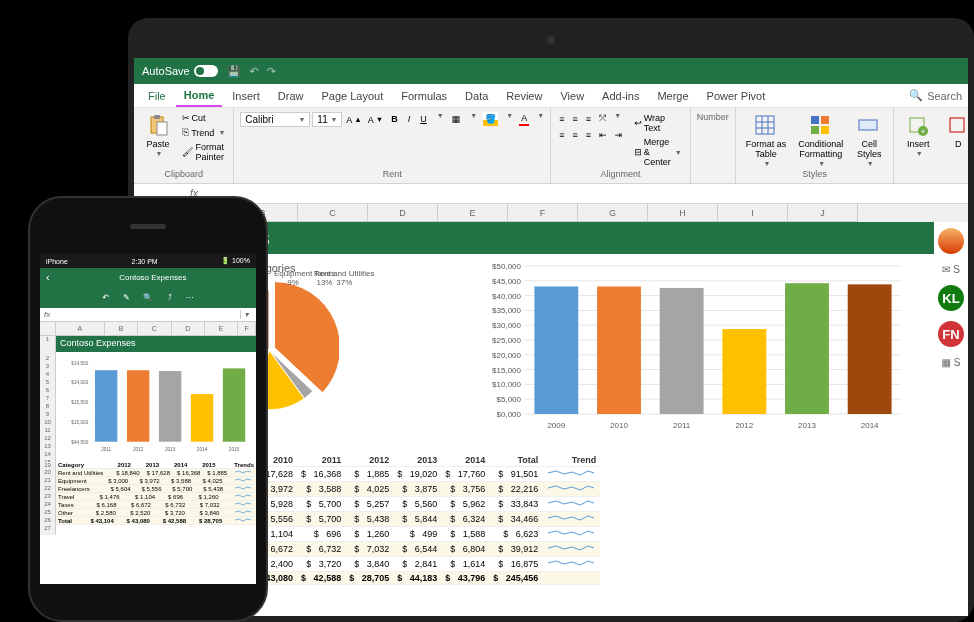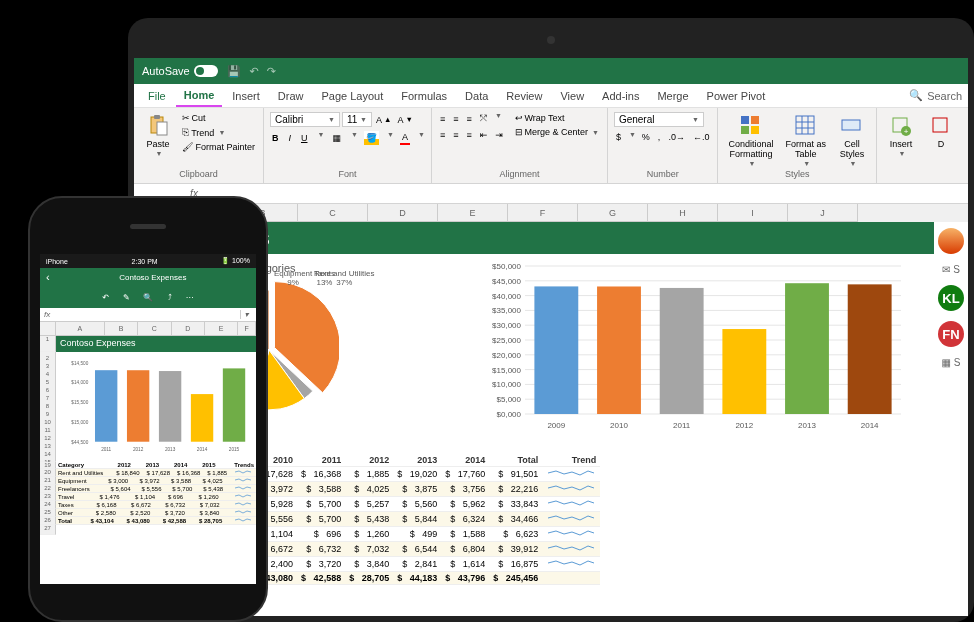--- a/index.html
+++ b/index.html
@@ -133,21 +133,21 @@
             <div class="mini">
                 <span>🖌</span>
                 <span>Format Painter</span>
               </div>
           </div>
         </div>
         <div class="group-label">Clipboard</div>
       </div>
 
       <div class="group">
-        <div class="group-body" style="flex-direction:column;gap:4px">
+        <div class="group-body" style="flex-direction:row;gap:4px">
           <div style="display:flex;gap:2px">
             <div class="combo" style="width:70px">
                 <span>Calibri</span>
                 <span class="arrow">▼</span>
               </div>
             <div class="combo" style="width:30px">
                 <span>11</span>
                 <span class="arrow">▼</span>
               </div>
             <span class="mini">A<sup>▲</sup></span>
@@ -159,21 +159,21 @@
             <span class="mini" style="text-decoration:underline">U</span>
               <span class="arrow">▼</span>
             <span class="mini">▦</span>
               <span class="arrow">▼</span>
             <span class="mini" style="background:linear-gradient(#fff 60%,#ffc000 60%)">🪣</span>
               <span class="arrow">▼</span>
             <span class="mini" style="border-bottom:2px solid red">A</span>
               <span class="arrow">▼</span>
           </div>
         </div>
-        <div class="group-label">Font</div>
+        <div class="group-label">Rent</div>
       </div>
 
       <div class="group">
         <div class="group-body">
           <div style="display:flex;flex-direction:column;gap:4px">
             <div style="display:flex;gap:4px">
               <span class="mini">≡</span>
               <span class="mini">≡</span>
               <span class="mini">≡</span>
               <span class="mini">⤲</span>
@@ -196,60 +196,46 @@
                 <span>⊟</span>
                 <span>Merge &amp; Center</span>
                 <span class="arrow">▼</span>
               </div>
           </div>
         </div>
         <div class="group-label">Alignment</div>
       </div>
 
       <div class="group">
-        <div class="group-body" style="flex-direction:column;gap:4px">
-          <div class="combo" style="width:90px">
-              <span>General</span>
-              <span class="arrow">▼</span>
-            </div>
-          <div style="display:flex;gap:4px">
-            <span class="mini">$</span>
-              <span class="arrow">▼</span>
-            <span class="mini">%</span>
-            <span class="mini">,</span>
-            <span class="mini">.0→</span>
-            <span class="mini">←.0</span>
-          </div>
-        </div>
         <div class="group-label">Number</div>
       </div>
 
       <div class="group">
         <div class="group-body">
-          <div class="big-btn">
-              <div class="ic"><svg viewBox="0 0 24 24" width="28" height="24">
-                  <rect x="2" y="2" width="8" height="8" fill="#4472c4"></rect>
-                  <rect x="12" y="2" width="8" height="8" fill="#ed7d31"></rect>
-                  <rect x="2" y="12" width="8" height="8" fill="#70ad47"></rect>
-                  <rect x="12" y="12" width="8" height="8" fill="#ffc000"></rect>
-                </svg></div>
-              <span style="white-space:pre">Conditional
-Formatting</span>
-              <span class="arrow">▼</span>
-            </div>
           <div class="big-btn">
               <div class="ic"><svg viewBox="0 0 24 24" width="28" height="24">
                   <rect x="2" y="2" width="18" height="18" fill="none" stroke="#4472c4"></rect>
                   <line x1="2" y1="8" x2="20" y2="8" stroke="#4472c4"></line>
                   <line x1="2" y1="14" x2="20" y2="14" stroke="#4472c4"></line>
                   <line x1="8" y1="2" x2="8" y2="20" stroke="#4472c4"></line>
                   <line x1="14" y1="2" x2="14" y2="20" stroke="#4472c4"></line>
                 </svg></div>
               <span style="white-space:pre">Format as
 Table</span>
+              <span class="arrow">▼</span>
+            </div>
+          <div class="big-btn">
+              <div class="ic"><svg viewBox="0 0 24 24" width="28" height="24">
+                  <rect x="2" y="2" width="8" height="8" fill="#4472c4"></rect>
+                  <rect x="12" y="2" width="8" height="8" fill="#ed7d31"></rect>
+                  <rect x="2" y="12" width="8" height="8" fill="#70ad47"></rect>
+                  <rect x="12" y="12" width="8" height="8" fill="#ffc000"></rect>
+                </svg></div>
+              <span style="white-space:pre">Conditional
+Formatting</span>
               <span class="arrow">▼</span>
             </div>
           <div class="big-btn">
               <div class="ic"><svg viewBox="0 0 24 24" width="28" height="24">
                   <rect x="2" y="6" width="18" height="10" fill="#deebf7" stroke="#4472c4"></rect>
                 </svg></div>
               <span style="white-space:pre">Cell
 Styles</span>
               <span class="arrow">▼</span>
             </div>

